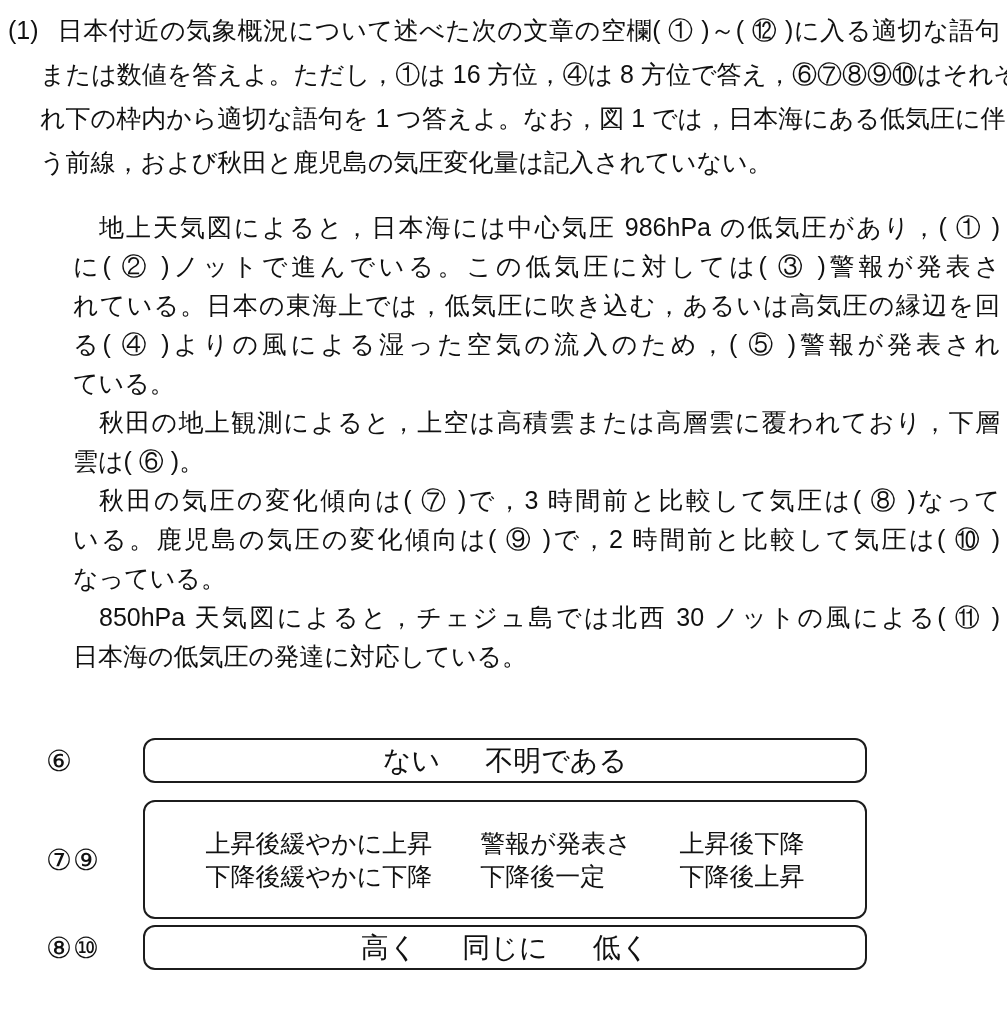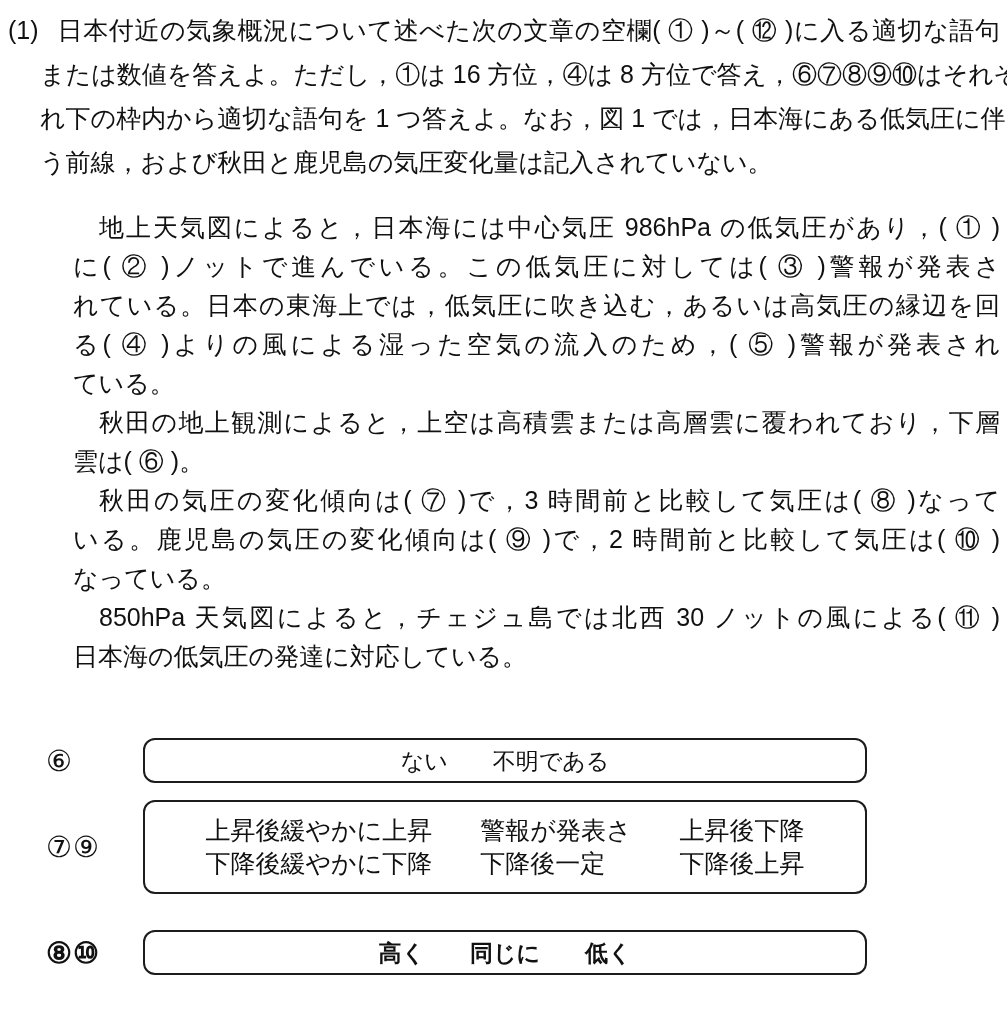--- a/index.html
+++ b/index.html
@@ -58,45 +58,45 @@
   }
   
   .choices {
     margin-top: 62px;
   }
   .choice-row {
     display: flex;
     align-items: center;
   }
   .choice-row + .choice-row.mid { margin-top: 17px; }
-  .choice-row + .choice-row.bot { margin-top: 36px; font-weight: bold; }
+  .choice-row + .choice-row.bot { margin-top: 6px; }
   .choice-label {
     width: 143px;
     box-sizing: border-box;
     padding-left: 46px;
     font-size: 29px;
     letter-spacing: 1px;
     white-space: nowrap;
   }
   .choice-box {
     box-sizing: border-box;
     width: 724px;
     border: 2.5px solid #1c1c1c;
     border-radius: 12px;
     display: flex;
     flex-direction: column;
     justify-content: center;
     align-items: center;
   }
   .box-h45 { height: 45px; }
-  .box-h94 { height: 94px; font-family: Liberation Serif, serif; }
+  .box-h94 { height: 119px; font-family: Liberation Serif, serif; }
   .optrow {
     display: flex;
     gap: 45px;
-    font-size: 23px;
+    font-size: 28px;
     line-height: 30px;
     white-space: nowrap;
   }
   .optgrid {
     display: grid;
     grid-template-columns: auto auto auto;
     column-gap: 48px;
     font-size: 25px;
     line-height: 33px;
     white-space: nowrap;

